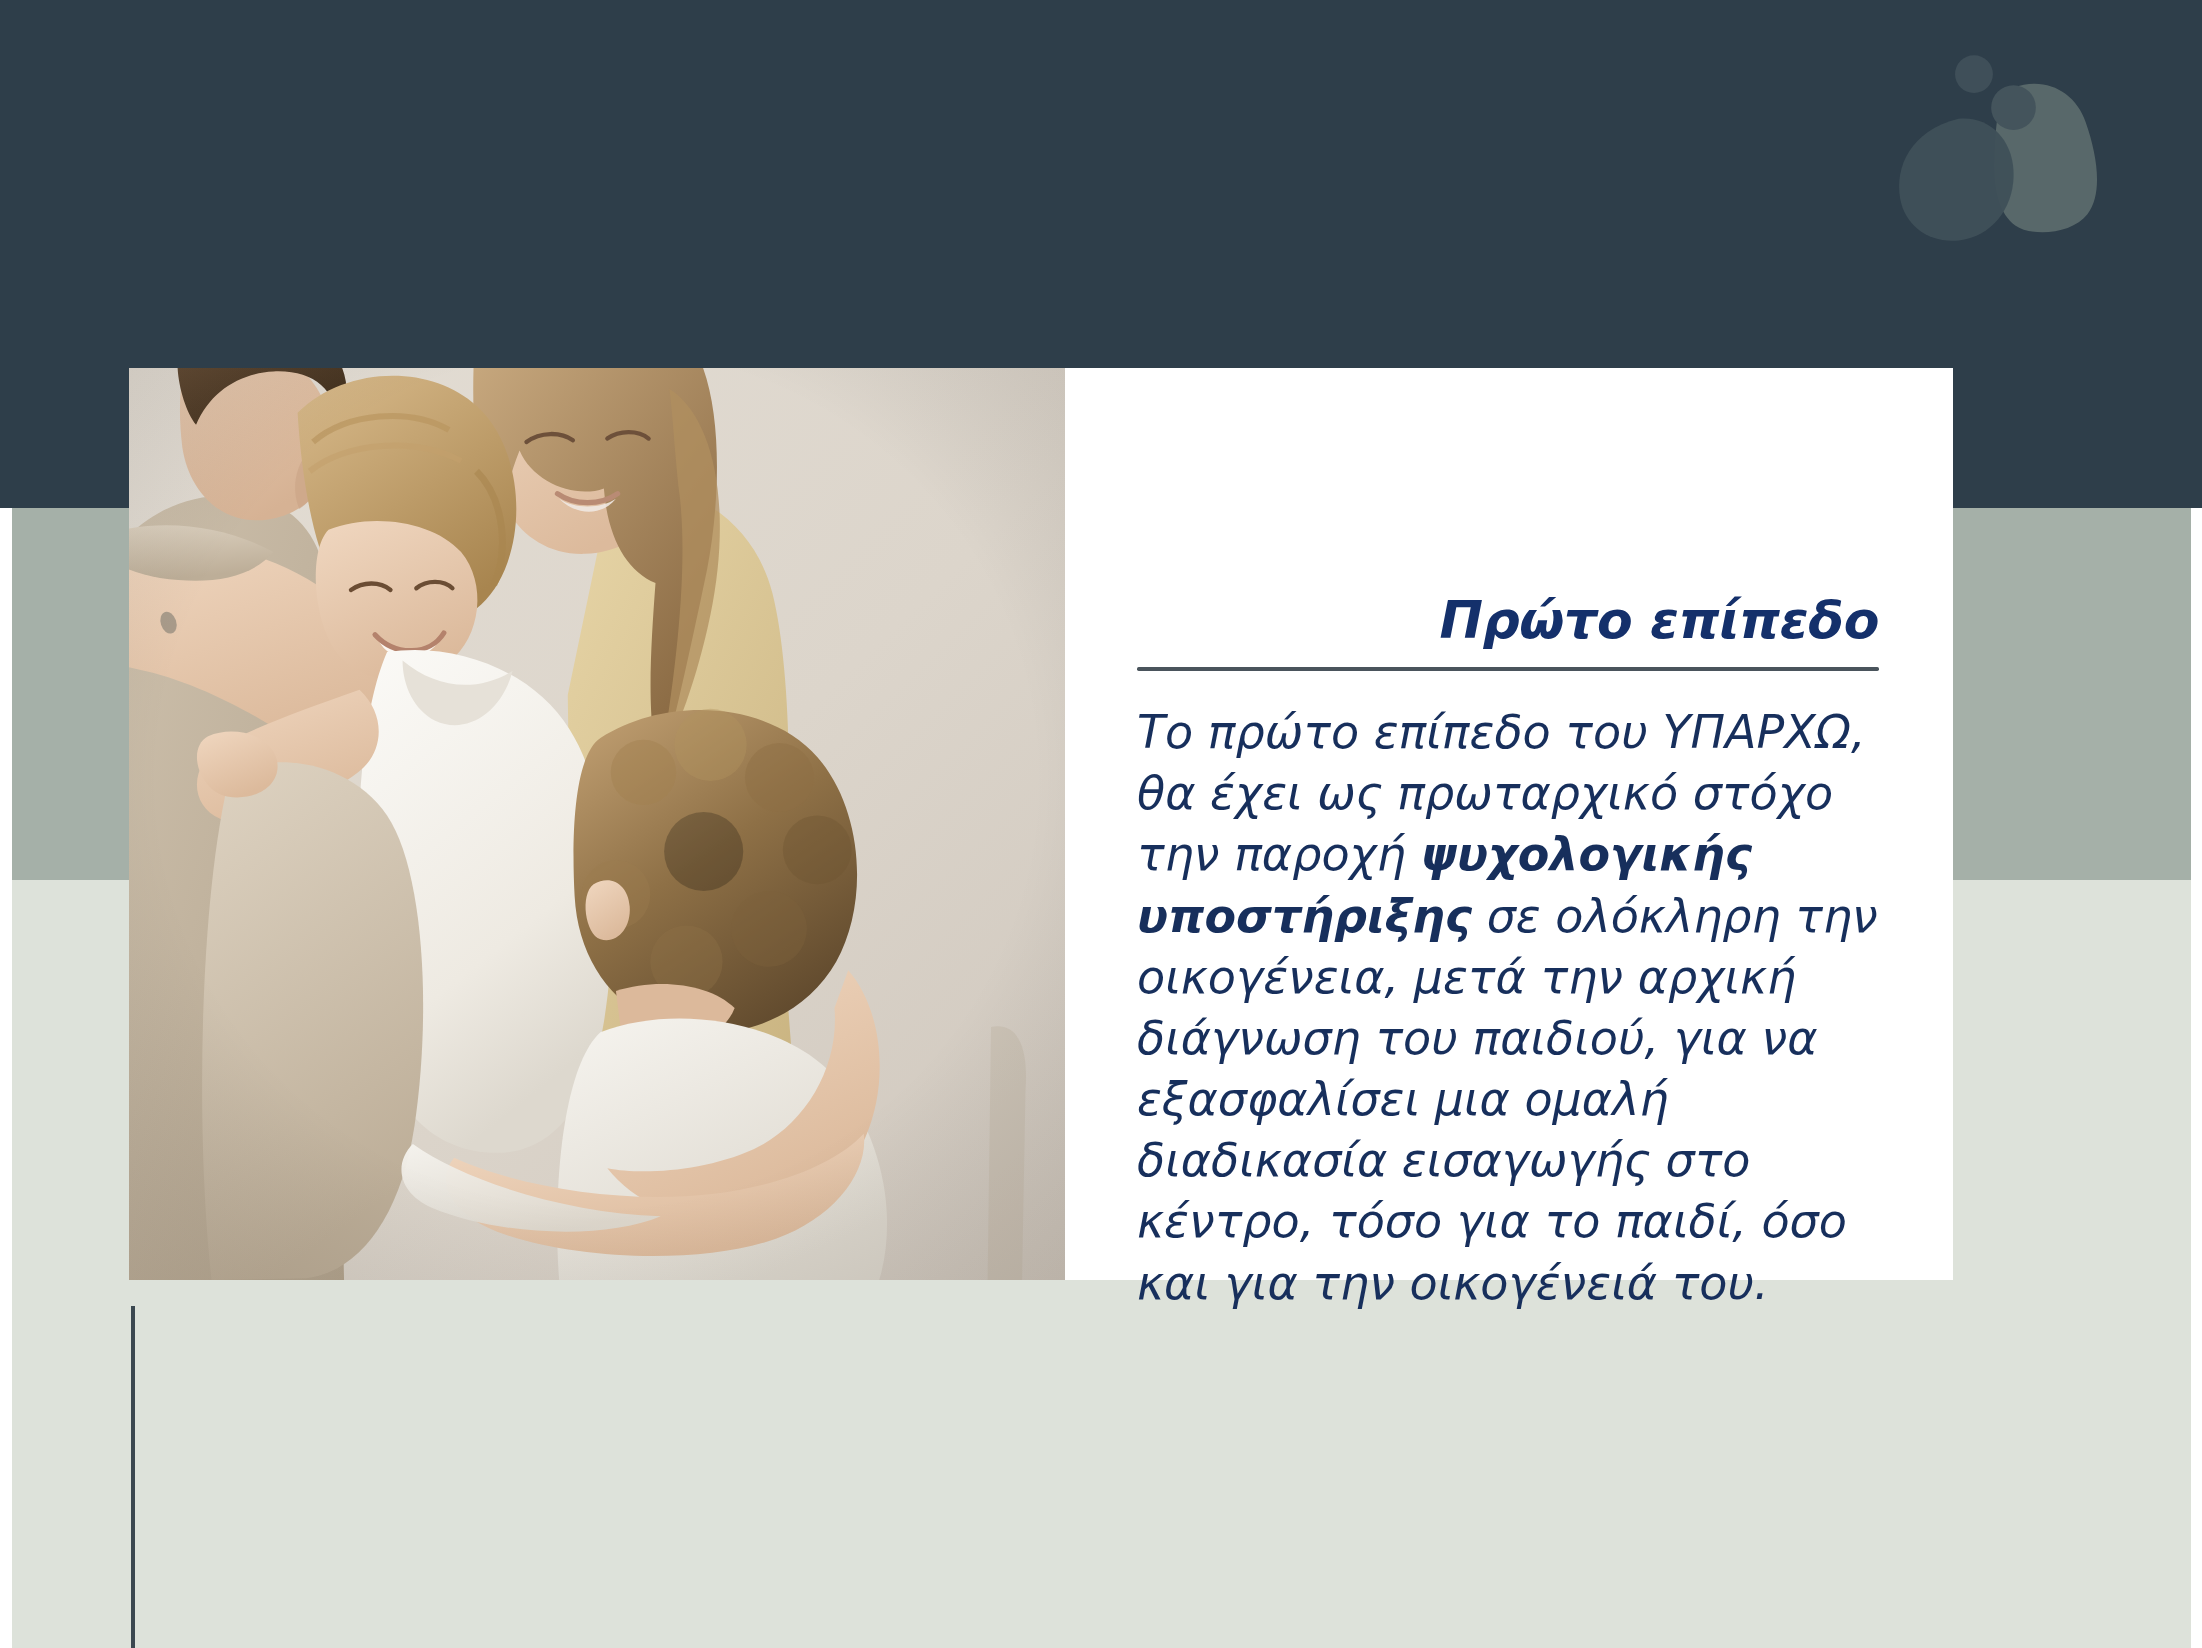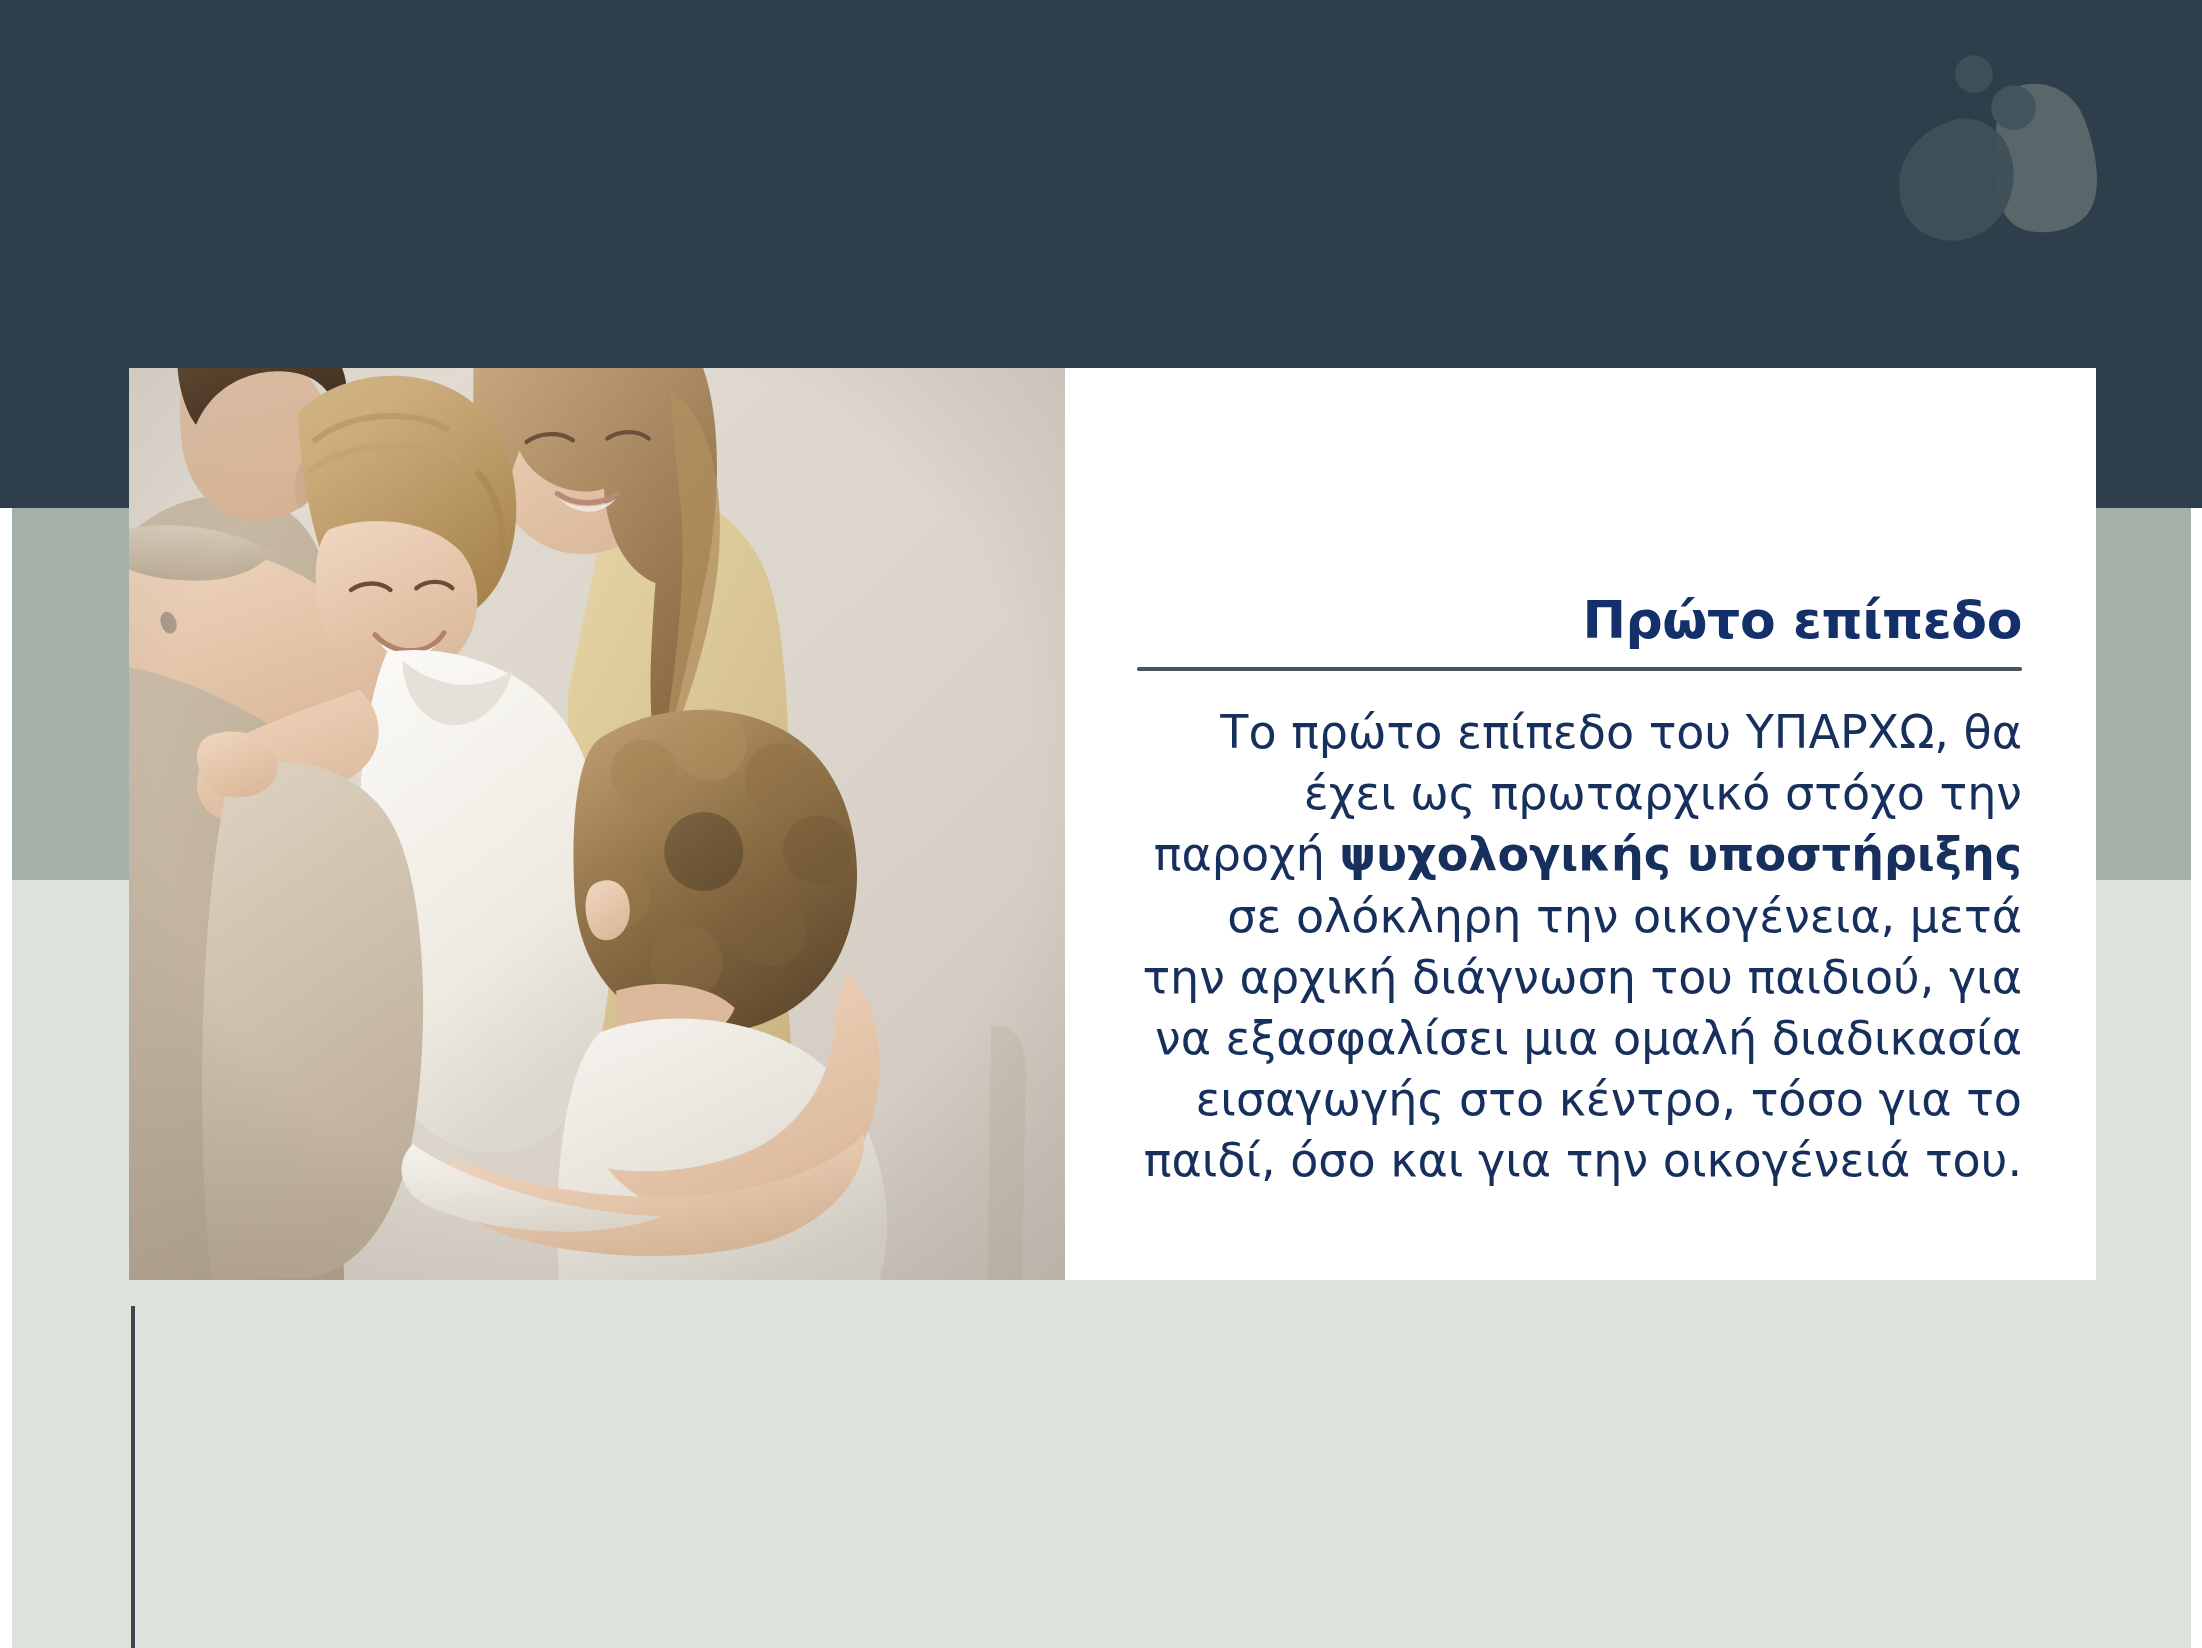--- a/index.html
+++ b/index.html
@@ -73,24 +73,25 @@
     overflow: hidden;
     background: #cfc8c0;
   }
   .photo svg { display: block; width: 100%; height: 100%; }
 
   
   .card {
     position: absolute;
     left: 1065px;
     top: 368px;
-    width: 1031px;
+    width: 888px;
     height: 912px;
     background: #ffffff;
     z-index: 5;
+    font-style: italic;
   }
 
   .card-inner {
     position: absolute;
     left: 72px;
     right: 74px;
     top: 0;
     bottom: 0;
   }
 
@@ -121,21 +122,21 @@
 
   .card-body {
     position: absolute;
     left: 0;
     right: 0;
     top: 334px;
     margin: 0;
     font-size: 46px;
     line-height: 1.33;
     color: #172f5c;
-    text-align: right;
+    text-align: left;
     font-family: "DejaVu Sans", "Liberation Sans", sans-serif;
     font-weight: 400;
   }
   .card-body .em {
     font-weight: bold;
   }
 
   
   .accent-line {
     position: absolute;

